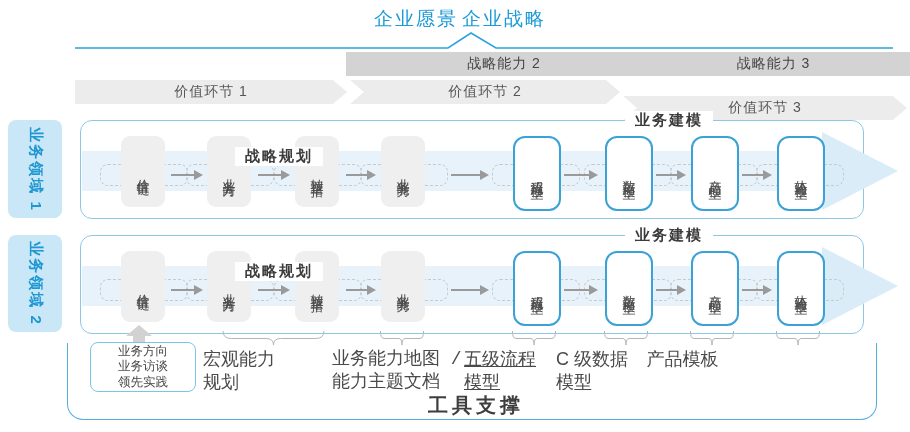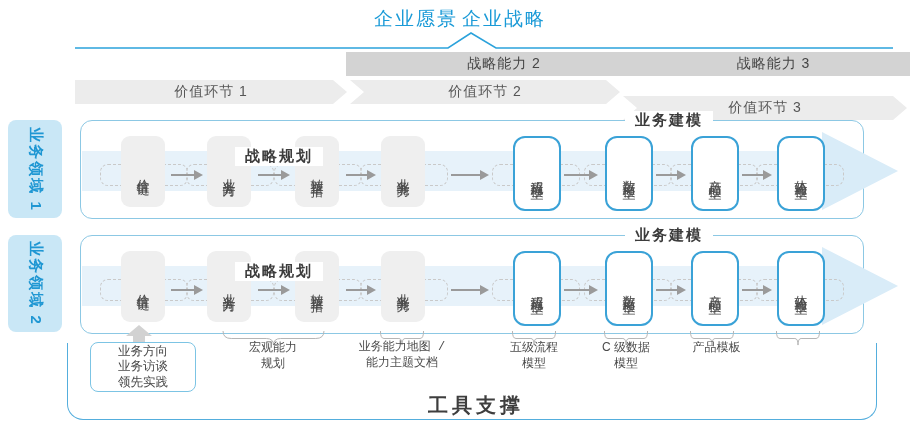--- a/index.html
+++ b/index.html
@@ -62,23 +62,23 @@
                font-size:20px;font-weight:bold;color:#3e3e3e;letter-spacing:4px;}
 
   
   .callout{position:absolute;left:90px;top:342px;width:104px;height:48px;background:#fff;
            border:1px solid #7cc4e4;border-radius:8px;display:flex;align-items:center;justify-content:center;
            font-size:12.5px;line-height:1.25;text-align:center;white-space:pre-line;color:#4a4a4a;}
   .uparrow{position:absolute;left:126px;top:325px;}
   .brk{position:absolute;top:331px;height:15px;}
   .k1{left:222px;width:103px;} .k2{left:380px;width:44px;} .k3{left:512px;width:44px;}
   .k4{left:604px;width:44px;} .k5{left:690px;width:44px;} .k6{left:776px;width:44px;}
-  .anno{position:absolute;top:340px;width:140px;transform:translateX(-50%);
-        font-size:12px;line-height:1.3;text-align:center;white-space:pre-line;color:#4a4a4a;}
-  .n1{left:273px;} .n2{left:402px;font-family:Liberation Mono, monospace;} .n3{left:534px;} .n4{left:626px;} .n5{left:712px;padding-left:9px;} .n6{left:798px;}
+  .anno{position:absolute;top:348px;width:140px;transform:translateX(-50%);
+        font-size:18px;line-height:1.3;white-space:pre-line;color:#4a4a4a;}
+  .n1{left:273px;} .n2{left:402px;font-family:Liberation Mono, monospace;} .n3{left:534px;text-decoration:underline;} .n4{left:626px;} .n5{left:712px;padding-left:9px;} .n6{left:798px;}
 </style>
 </head>
 <body>
 
 <div class="stage">
 
   <svg class="vee" viewBox="0 0 910 60">
     <polyline points="75,48 448,48 471,33 496,48 893,48" fill="none" stroke="#2ba2db" stroke-width="1.5"></polyline>
   </svg>
 

